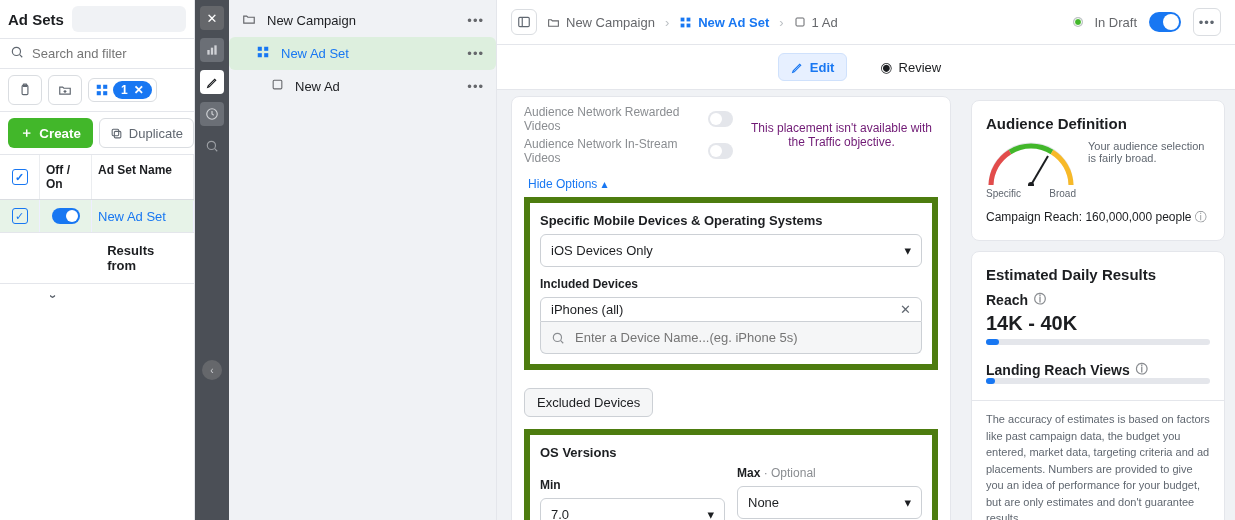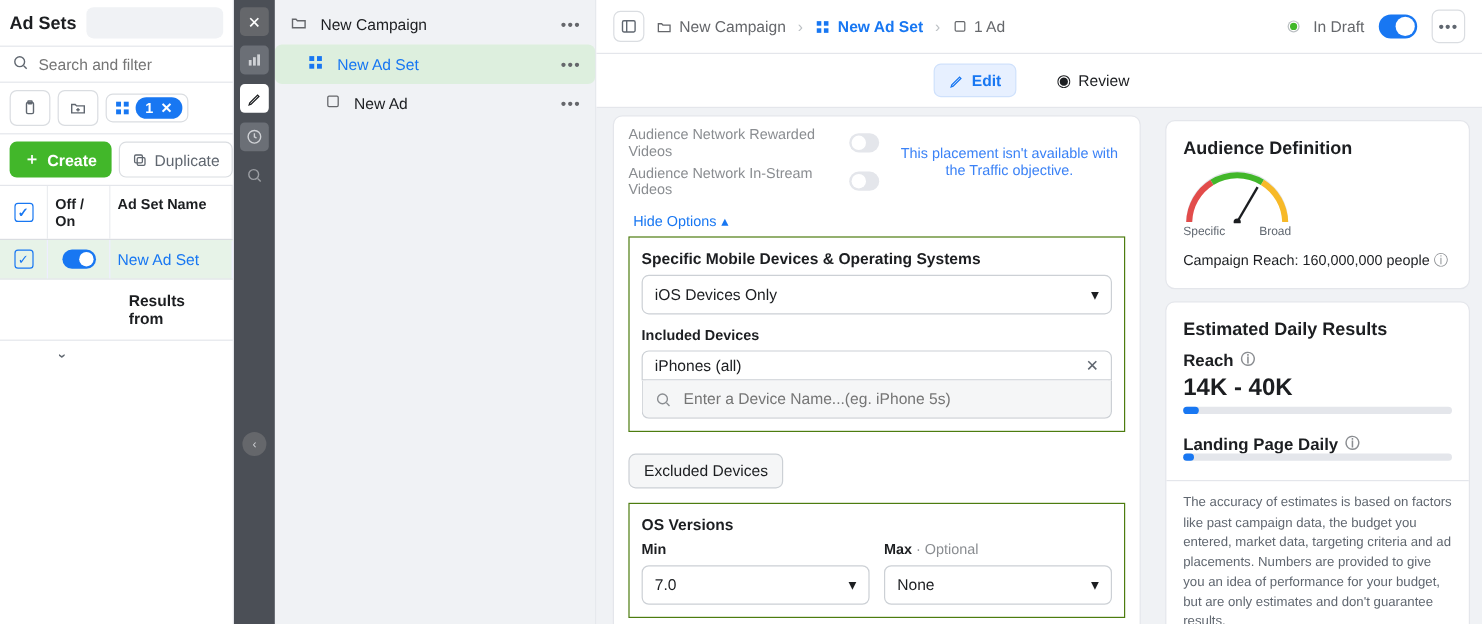--- a/index.html
+++ b/index.html
@@ -78,23 +78,23 @@
 
 .editor-body { flex:1; display:flex; overflow:hidden; }
 .form-col { flex:1; min-width:0; overflow-y:auto; padding:0 14px 20px 14px;}
 .card { background:#fff; border:1px solid #e4e6eb; border-radius:8px; }
 .placement-box { padding:6px 12px 10px 12px; margin-top:6px; }
 .pl-row { display:flex; align-items:center; }
 .pl-left { flex:1; }
 .pl-item { display:flex; justify-content:flex-start; align-items:center; color:#8a8d91; font-size:12px; padding:2px 0; }
 .pl-item .sw { width:26px; height:16px; background:#e4e6eb; border-radius:99px; position:relative; }
 .pl-item .sw::after { content:""; width:12px; height:12px; background:#fff; border-radius:99px; position:absolute; top:2px; left:2px; }
-.pl-msg { width:205px; text-align:center; color:#3b82f6; font-size:12px; padding-left:12px; }
+.pl-msg { width:205px; text-align:center; color:#701a75; font-size:12px; padding-left:12px; }
 .hide-opts { color:#1877f2; font-size:12px; margin:10px 4px 6px; display:flex; align-items:flex-start; gap:4px; cursor:pointer; }
-.redbox { border:1px solid #4d7c0f; padding:10px; margin:6px 0; }
+.redbox { border:6px solid #4d7c0f; padding:10px; margin:6px 0; }
 .lbl { font-weight:700; font-size:13px; margin-bottom:6px; }
 .sel { display:flex; justify-content:space-between; align-items:center; border:1px solid #ccd0d5; border-radius:6px; padding:8px 10px; background:#fff; cursor:pointer; }
 .sub-lbl { font-weight:700; font-size:12px; margin:10px 0 6px; }
 .chipbox { border:1px solid #ccd0d5; border-radius:6px 6px 0 0; padding:4px 10px; display:flex; justify-content:space-between; align-items:center; background:#fff; }
 .devsearch { display:flex; align-items:center; gap:10px; border:1px solid #ccd0d5; border-top:none; border-radius:0 0 6px 6px; padding:8px 10px; background:#f5f6f7; }
 .devsearch input { border:none; outline:none; background:transparent; flex:1; font-size:13px; }
 .ex-btn { display:inline-block; border:1px solid #ccd0d5; background:#f5f6f7; border-radius:6px; padding:6px 12px; margin:12px 0 6px; cursor:pointer; font-size:13px; }
 .two { display:flex; gap:12px; }
 .two > div { flex:1; }
 
@@ -356,21 +356,21 @@
               <input placeholder="Enter a Device Name...(eg. iPhone 5s)" style="">
             </div>
           </div>
 
           <span class="ex-btn">Excluded Devices</span>
 
           <div class="redbox">
             <div class="lbl">OS Versions</div>
             <div class="two">
               <div>
-                <div class="sub-lbl" style="margin-top:0">Min</div>
+                <div class="sub-lbl" style="margin-top:12px">Min</div>
                 <div class="sel">
                   <span>7.0</span>
                   <span>▾</span>
                 </div>
               </div>
               <div>
                 <div class="sub-lbl" style="margin-top:0"><span>Max</span> <span class="optional">· <span>Optional</span></span></div>
                 <div class="sel">
                   <span>None</span>
                   <span>▾</span>
@@ -399,38 +399,39 @@
                   <path d="M66 12 A40 40 0 0 1 85 45" fill="none" stroke="#f7b928" stroke-width="5"></path>
                   <line x1="45" y1="45" x2="62" y2="16" stroke="#1c1e21" stroke-width="2"></line>
                   <circle cx="45" cy="45" r="3" fill="#1c1e21"></circle>
                 </svg>
               </div>
               <div class="g-lbls">
                 <span>Specific</span>
                 <span>Broad</span>
               </div>
             </div>
+            <div class="rnote">Your audience selection is fairly broad.</div>
           </div>
           <div class="pr">
             <span>Campaign Reach:</span> <span>160,000,000 people</span> <span class="info">ⓘ</span>
           </div>
         </div>
 
         <div class="rcard">
           <h3>Estimated Daily Results</h3>
           <div class="metric-lbl">
               <span>Reach</span>
               <span class="info" style="color:#8a8d91;font-size:12px;">ⓘ</span>
             </div>
           <div class="metric-val">14K - 40K</div>
           <div class="bar">
               <div class="fill" style="width:6%"></div>
             </div>
           <div class="metric-lbl">
-              <span>Landing Page Daily</span>
+              <span>Landing Reach Views</span>
               <span class="info" style="color:#8a8d91;font-size:12px;">ⓘ</span>
             </div>
           <div class="bar">
               <div class="fill" style="width:4%"></div>
             </div>
           <div style="border-top:1px solid #e4e6eb;margin:6px -14px 10px;"></div>
           <div class="disclaimer">The accuracy of estimates is based on factors like past campaign data, the budget you entered, market data, targeting criteria and ad placements. Numbers are provided to give you an idea of performance for your budget, but are only estimates and don't guarantee results.</div>
 
         </div>
       </div>

